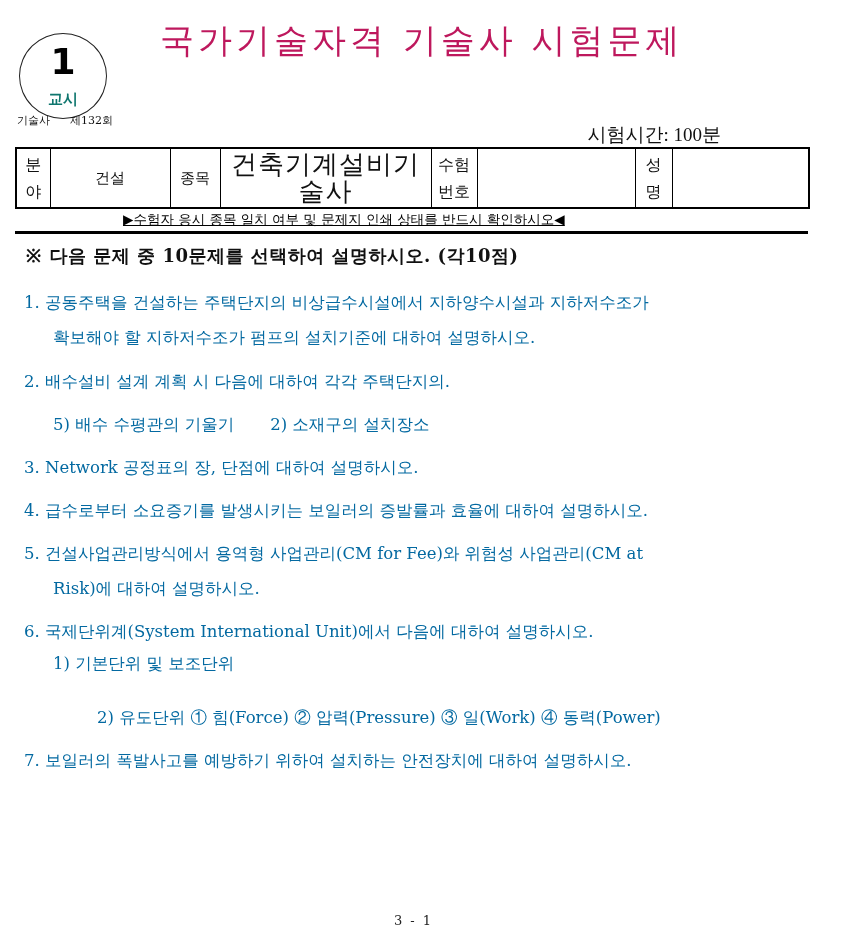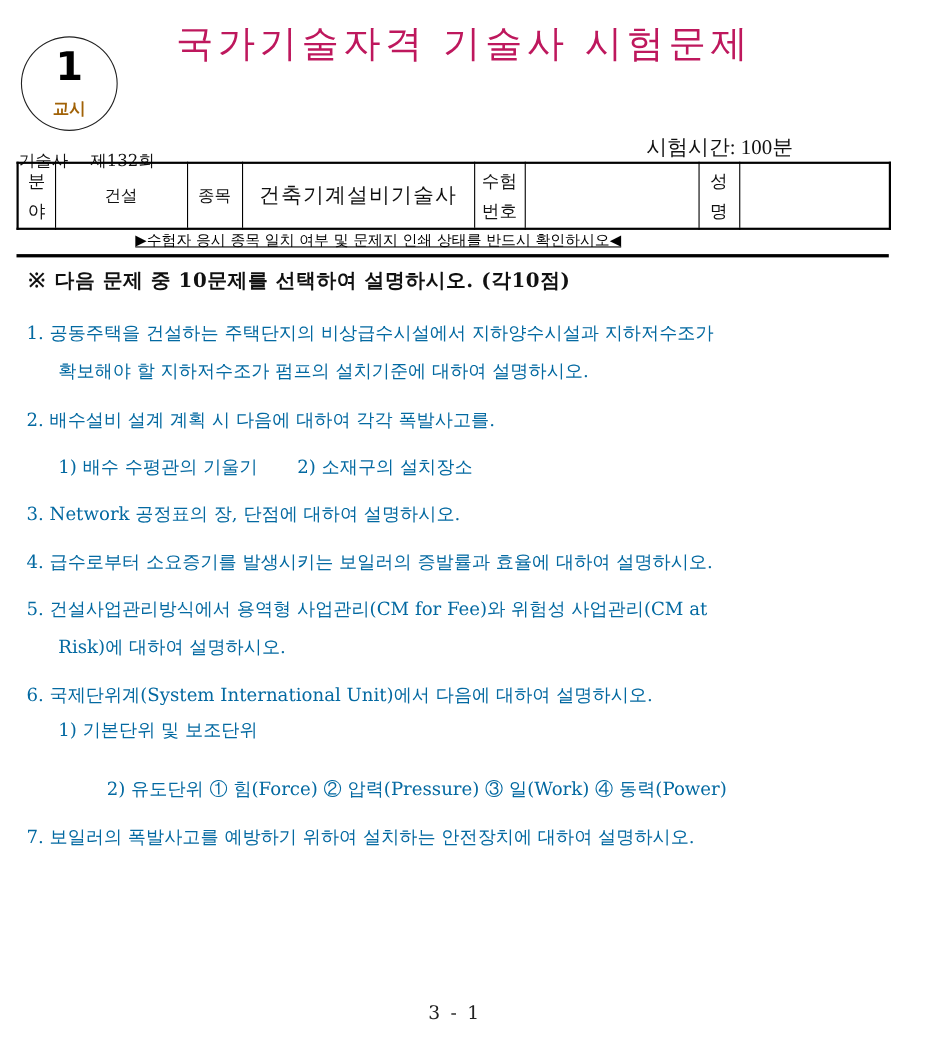--- a/index.html
+++ b/index.html
@@ -12,32 +12,32 @@
     text-align: center;
   }
   .session-num {
     position: absolute; left: 0; right: 0; top: 8px;
     font-family: "DejaVu Sans", "Liberation Sans", sans-serif;
     font-weight: bold; font-size: 36px; line-height: 40px; color: #000;
   }
   .session-label {
     position: absolute; left: 0; right: 0; top: 56px;
     font-family: "DejaVu Sans", "Liberation Sans", sans-serif;
-    font-weight: bold; font-size: 15px; line-height: 18px; color: #a16207;
+    font-weight: bold; font-size: 15px; line-height: 18px; color: #0f766e;
   }
 
   .doc-title {
     position: absolute; left: 160px; top: 18px; width: 520px;
     font-size: 34px; line-height: 44px; letter-spacing: 4px; color: #be185d;
     white-space: nowrap;
   }
 
   .meta-left {
-    position: absolute; left: 17px; top: 136px;
-    font-size: 15px; line-height: 20px; white-space: nowrap; text-align: center;
+    position: absolute; left: 17px; top: 111px;
+    font-size: 11px; line-height: 20px; white-space: nowrap; text-align: center;
   }
   .meta-left .gap { display: inline-block; width: 20px; }
   .meta-right {
     position: absolute; right: 122px; top: 125px;
     font-size: 19px; line-height: 20px; white-space: nowrap; font-family: Liberation Serif, serif;
   }
 
   .info-table {
     position: absolute; left: 15px; top: 147px; width: 793px; height: 62px;
     border-collapse: collapse; table-layout: fixed;
@@ -45,21 +45,21 @@
     border-left: 2px solid #000; border-right: 2px solid #000;
   }
   .info-table td {
     border-left: 1px solid #000; border-right: 1px solid #000;
     text-align: center; vertical-align: middle;
     font-family: "DejaVu Sans", "Liberation Sans", sans-serif;
     font-size: 15px; line-height: 27px; color: #111; padding: 0;
   }
   .info-table td.stack { font-size: 16px; line-height: 27px; }
   .info-table td.stack span { display: block; }
-  .info-table td.big { font-size: 19px; letter-spacing: 1px; }
+  .info-table td.big { font-size: 26px; letter-spacing: 1px; }
 
   .notice {
     position: absolute; left: 0; right: 0; top: 209px; text-align: center;
     padding-left: 0px;
     font-family: "DejaVu Sans", "Liberation Sans", sans-serif;
     font-size: 13.5px; line-height: 20px; white-space: nowrap; color: #000;
   }
   .notice-inner { position: absolute; left: 123px; top: 0; text-decoration: underline; }
   .thick-rule {
     position: absolute; left: 15px; width: 793px; top: 231px; height: 3px; background: #000;
@@ -71,21 +71,21 @@
   }
   .instruction .sym { margin-right: 8px; }
 
   .q { position: absolute; left: 24px; font-size: 16.5px; line-height: 22px; white-space: nowrap; color: #0369a1; }
   .q.indent { left: 53px; }
   .q.sub { left: 53px; }
   .q .spacer { display: inline-block; width: 36px; }
 
   .page-num {
     position: absolute; left: 0; right: 0; top: 910px; text-align: center;
-    font-size: 17px; line-height: 22px; color: #222; letter-spacing: 2px; padding-right: 16px;
+    font-size: 13px; line-height: 22px; color: #222; letter-spacing: 2px; padding-right: 16px;
   }
 </style>
 </head>
 <body>
 
 <div class="session-badge">
   <div class="session-num">1</div>
   <div class="session-label">교시</div>
 </div>
 
@@ -143,24 +143,24 @@
 </div>
 
 <div class="q" style="top:292px;">
   <span>1.</span>
   <span>공동주택을 건설하는 주택단지의 비상급수시설에서 지하양수시설과 지하저수조가</span>
 </div>
 <div class="q indent" style="top:327px;">확보해야 할 지하저수조가 펌프의 설치기준에 대하여 설명하시오.</div>
 
 <div class="q" style="top:371px;">
   <span>2.</span>
-  <span>배수설비 설계 계획 시 다음에 대하여 각각 폭발사고를.</span>
+  <span>배수설비 설계 계획 시 다음에 대하여 각각 주택단지의.</span>
 </div>
 <div class="q sub" style="top:414px;">
-  <span>1) 배수 수평관의 기울기</span><span class="spacer"></span><span>2) 소재구의 설치장소</span>
+  <span>5) 배수 수평관의 기울기</span><span class="spacer"></span><span>2) 소재구의 설치장소</span>
 </div>
 
 <div class="q" style="top:457px;">
   <span>3.</span>
   <span>Network 공정표의 장, 단점에 대하여 설명하시오.</span>
 </div>
 
 <div class="q" style="top:500px;">
   <span>4.</span>
   <span>급수로부터 소요증기를 발생시키는 보일러의 증발률과 효율에 대하여 설명하시오.</span>

